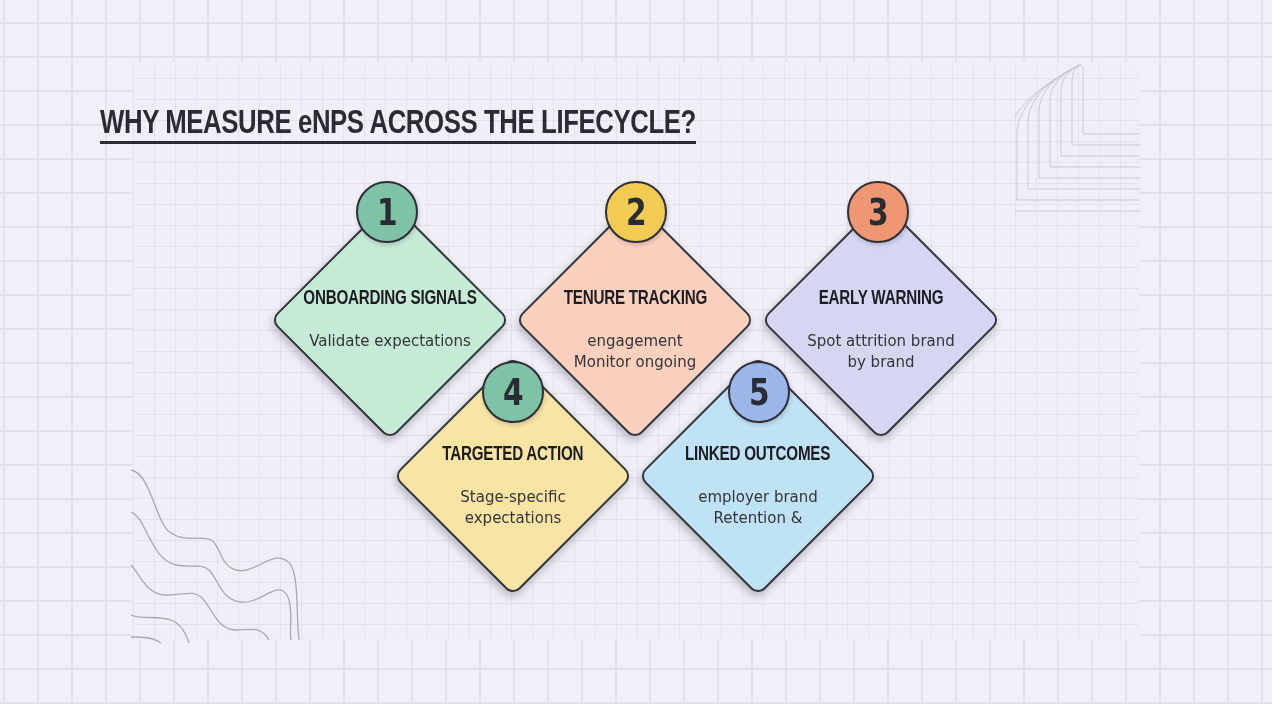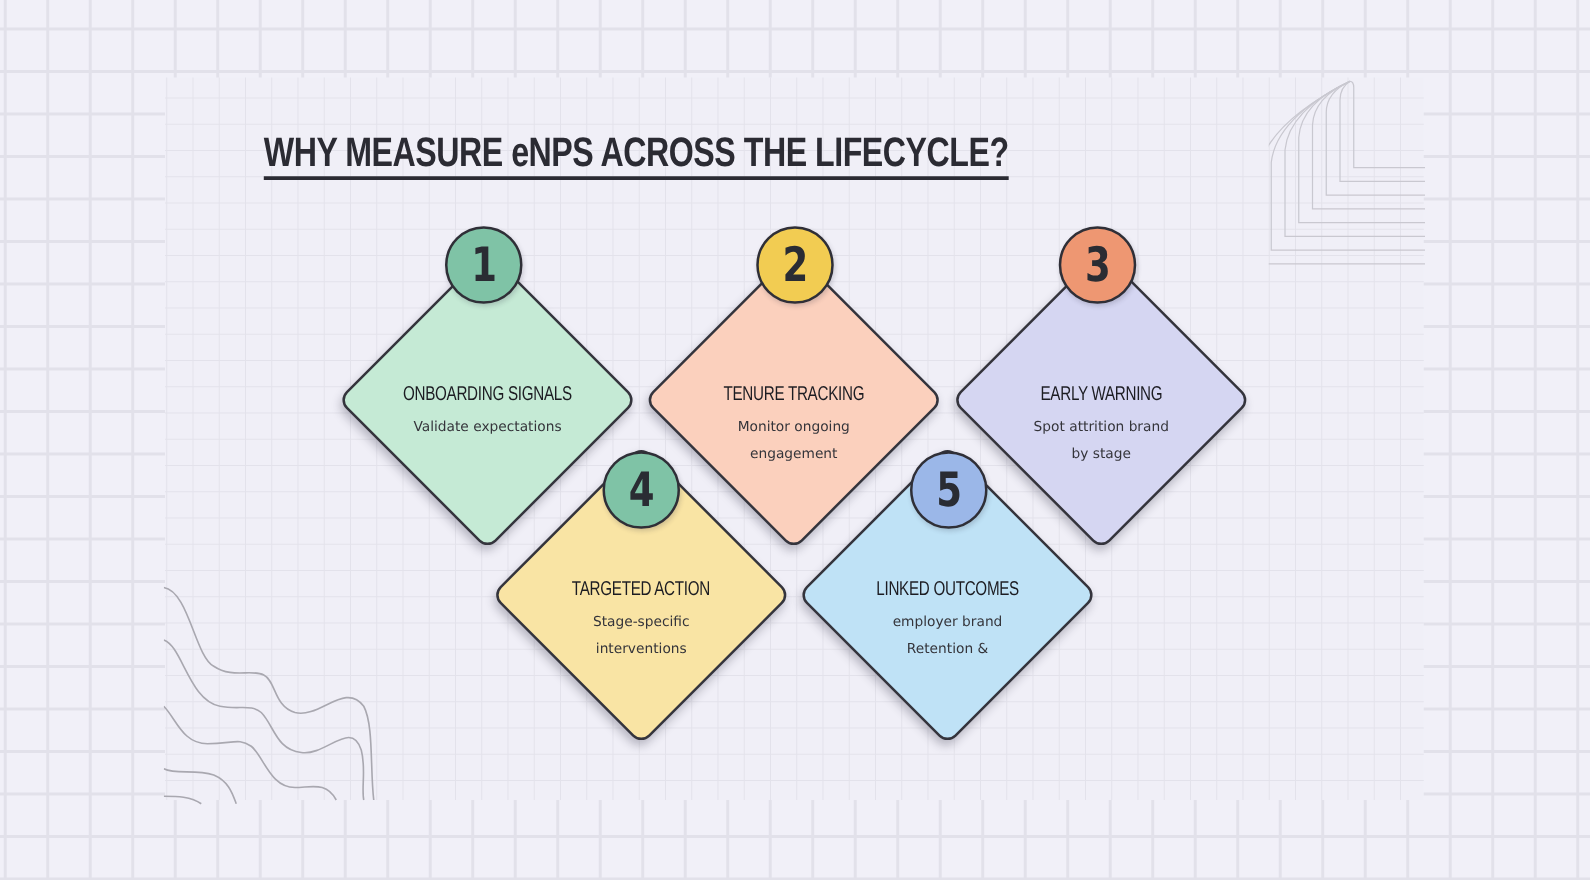--- a/index.html
+++ b/index.html
@@ -20,22 +20,21 @@
     width: 1007px; height: 578px;
     background-color: #f0eff7;
     background-image:
       linear-gradient(to right, #e3e2eb 1px, transparent 1px),
       linear-gradient(to bottom, #e3e2eb 1px, transparent 1px);
     background-size: 21px 21px;
     background-position: 1px 16px;
   }
   .title {
     position: absolute;
-    left: 4px; top: 103px; width: 1009px;
-    text-align: center;
+    left: 16px; top: 103px; width: 1009px;
   }
   .title span {
     display: inline-block;
     font-family: "Liberation Sans", sans-serif;
     font-weight: bold;
     font-size: 33px;
     letter-spacing: -0.5px;
     color: #2b2b33;
     transform: scaleX(0.78);
     transform-origin: center;
@@ -73,36 +72,36 @@
     color: #2a2c33;
     transform: scaleX(0.78);
     line-height: 1;
   }
   .card .label {
     position: absolute;
     left: 0; width: 240px;
     text-align: center;
   }
   .card .card-title {
-    top: 107px;
+    top: 86px;
     font-family: "Liberation Sans", sans-serif;
-    font-weight: normal;
-    font-size: 16px;
+    font-weight: bold;
+    font-size: 20px;
     color: #1c1c22;
     white-space: nowrap;
   }
   .card .card-title span {
     display: inline-block;
     transform: scaleX(0.76);
     letter-spacing: -0.3px;
   }
   .card .card-sub {
     top: 131px;
     font-family: "DejaVu Sans", sans-serif;
-    font-size: 11px;
+    font-size: 15px;
     line-height: 21px;
     color: #34343a;
   }
 </style>
 </head>
 <body>
 
 <div class="canvas"></div>
 
 <svg class="deco" style="left:1015px; top:60px;" width="130" height="160" viewBox="0 0 130 160">
@@ -143,46 +142,46 @@
   </div>
 </div>
 
 <div class="card" style="left:515px; top:200px; z-index:1;">
   <div class="diamond" style="background:#fbd0bd;"></div>
   <div class="badge" style="background:#f2cc52; left:90px; top:-19px;">
     <span>2</span>
   </div>
   <div class="label card-title"><span>TENURE TRACKING</span></div>
   <div class="label card-sub">
+    <div>engagement</div>
     <div>Monitor ongoing</div>
-    <div>engagement</div>
   </div>
 </div>
 
 <div class="card" style="left:761px; top:200px; z-index:1;">
   <div class="diamond" style="background:#d5d6f2;"></div>
   <div class="badge" style="background:#ee9772; left:86px; top:-19px;">
     <span>3</span>
   </div>
   <div class="label card-title"><span>EARLY WARNING</span></div>
   <div class="label card-sub">
     <div>Spot attrition brand</div>
-    <div>by stage</div>
+    <div>by brand</div>
   </div>
 </div>
 
 <div class="card" style="left:393px; top:356px; z-index:2;">
   <div class="diamond" style="background:#f9e4a4;"></div>
   <div class="badge" style="background:#7fc3a6; left:89px; top:5px;">
     <span>4</span>
   </div>
   <div class="label card-title"><span>TARGETED ACTION</span></div>
   <div class="label card-sub">
     <div>Stage-specific</div>
-    <div>interventions</div>
+    <div>expectations</div>
   </div>
 </div>
 
 <div class="card" style="left:638px; top:356px; z-index:2;">
   <div class="diamond" style="background:#bfe2f6;"></div>
   <div class="badge" style="background:#9bb7e8; left:90px; top:5px;">
     <span>5</span>
   </div>
   <div class="label card-title"><span>LINKED OUTCOMES</span></div>
   <div class="label card-sub">

